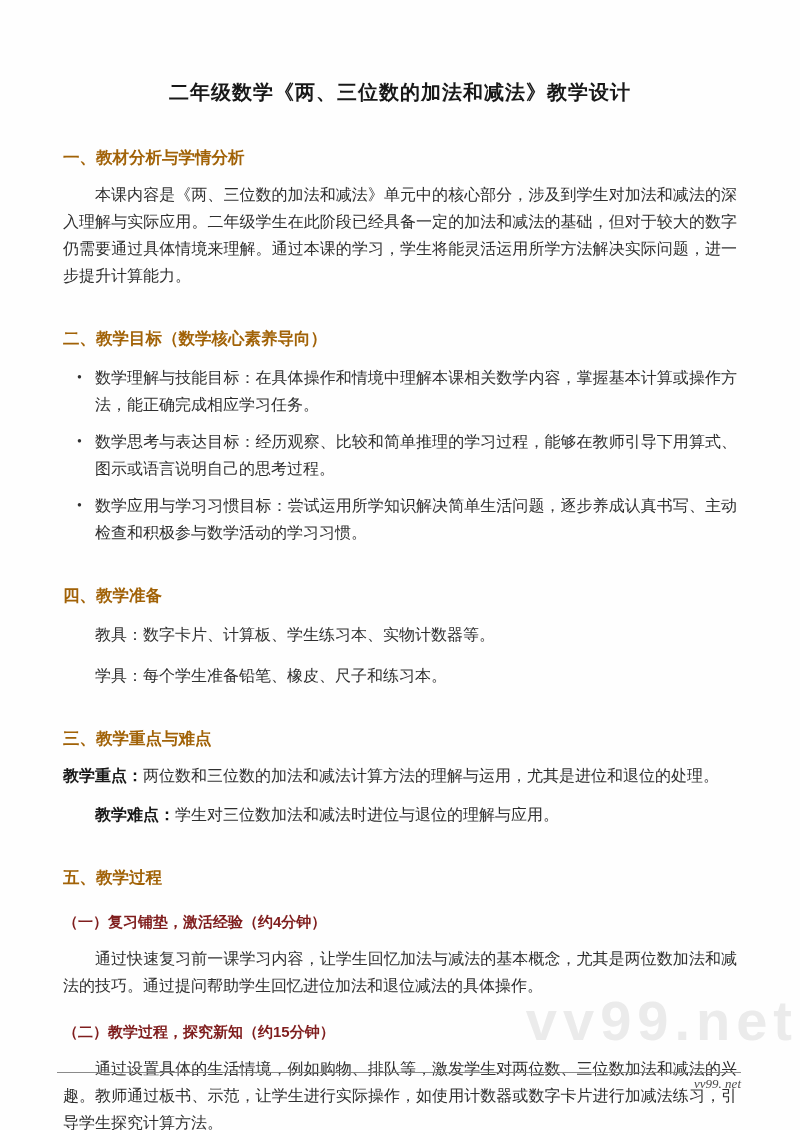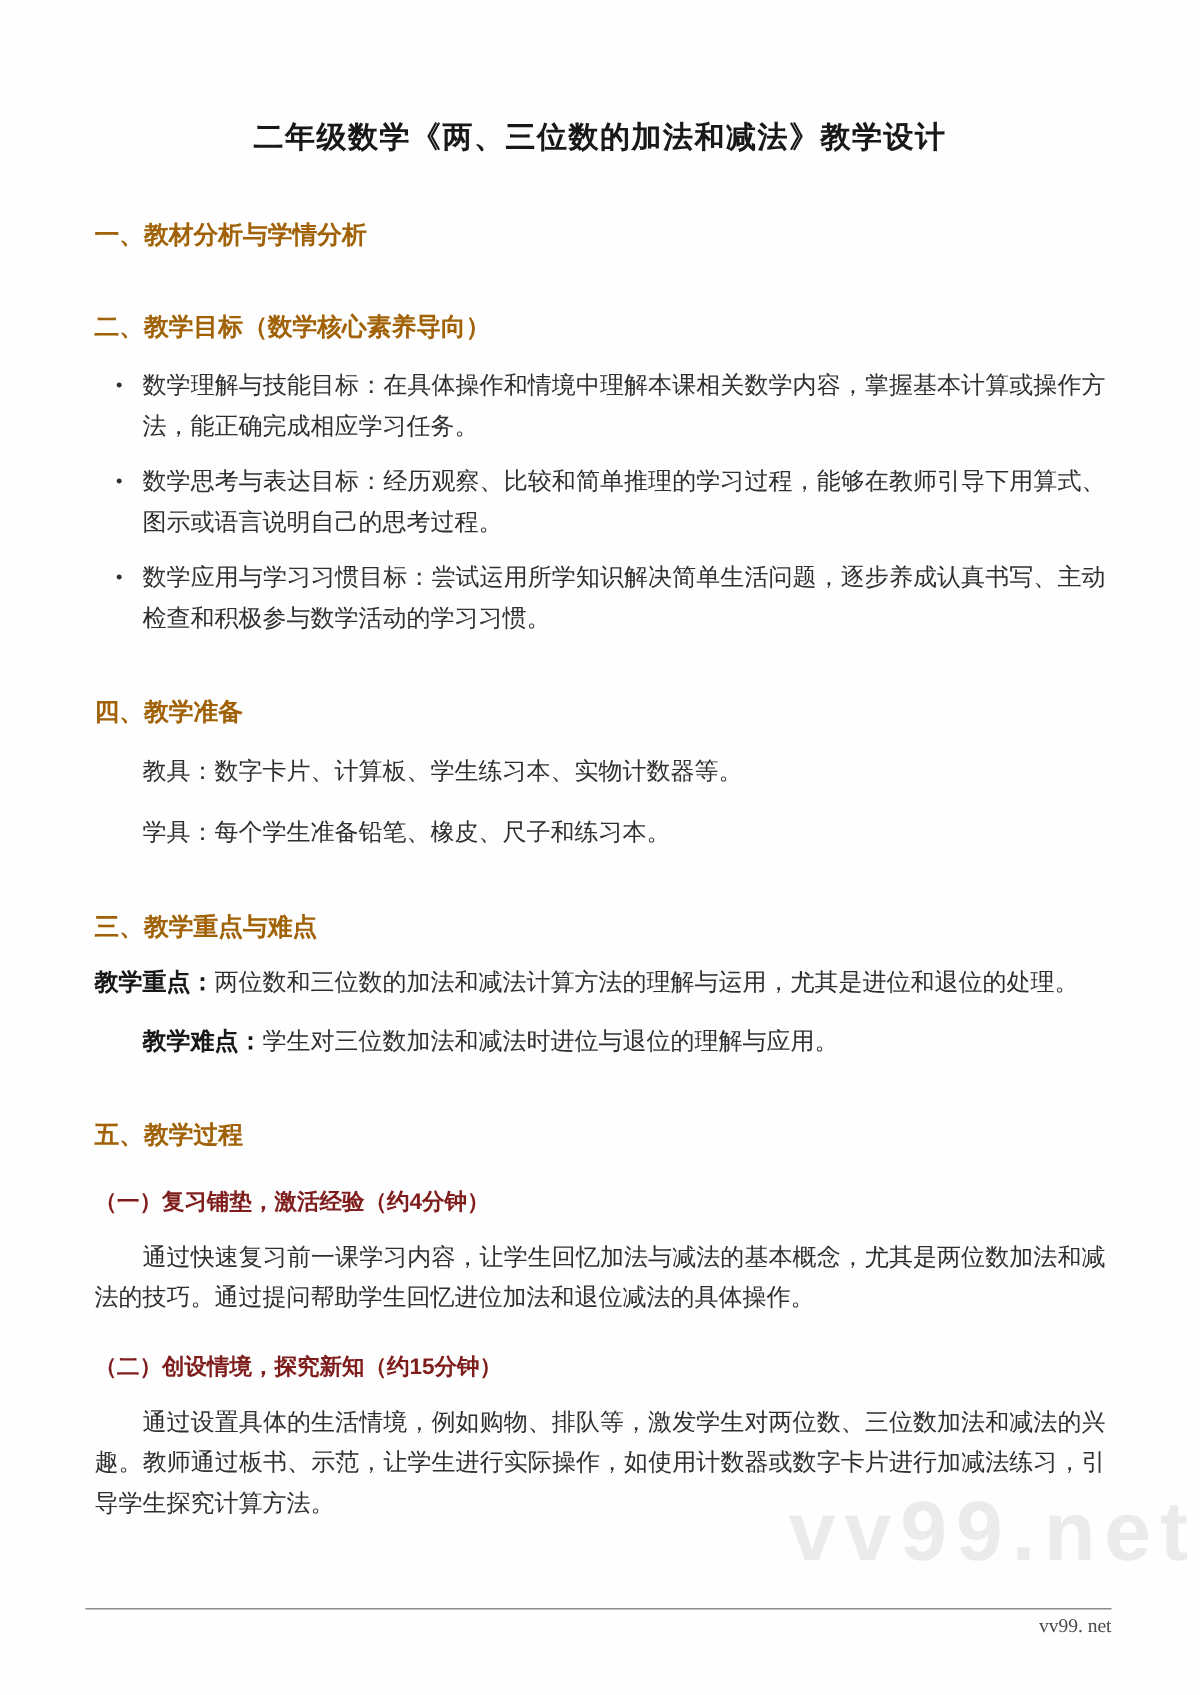--- a/index.html
+++ b/index.html
@@ -101,37 +101,39 @@
     z-index: 1;
   }
   .footer-divider {
     border-top: 1px solid #8a8a8a;
     height: 0;
   }
   .footer-text {
     margin-top: 3px;
     text-align: right;
     font-family: "Liberation Serif", serif;
+    font-style: italic;
     font-size: 13px;
     color: #4a4a4a;
   }
 </style>
 </head>
 <body>
 
 <div class="page">
 
   <div class="watermark">vv99.net</div>
 
   <div class="content">
 
     <h1 class="doc-title">二年级数学《两、三位数的加法和减法》教学设计</h1>
 
     <section>
       <h2 class="sec-heading">一、教材分析与学情分析</h2>
+      <p class="body-par indent2">本课内容是《两、三位数的加法和减法》单元中的核心部分，涉及到学生对加法和减法的深入理解与实际应用。二年级学生在此阶段已经具备一定的加法和减法的基础，但对于较大的数字仍需要通过具体情境来理解。通过本课的学习，学生将能灵活运用所学方法解决实际问题，进一步提升计算能力。</p>
     </section>
 
     <section>
       <h2 class="sec-heading">二、教学目标（数学核心素养导向）</h2>
       <ul class="goal-list">
         <li>
           <span class="bullet-dot">•</span>
           <span class="bullet-text">数学理解与技能目标：在具体操作和情境中理解本课相关数学内容，掌握基本计算或操作方法，能正确完成相应学习任务。</span>
         </li>
         <li>
@@ -156,21 +158,21 @@
       <p class="body-par"><span class="bold-label">教学重点：</span><span>两位数和三位数的加法和减法计算方法的理解与运用，尤其是进位和退位的处理。</span></p>
       <p class="body-par indent2"><span class="bold-label">教学难点：</span><span>学生对三位数加法和减法时进位与退位的理解与应用。</span></p>
     </section>
 
     <section>
       <h2 class="sec-heading">五、教学过程</h2>
 
       <h3 class="sub-heading">（一）复习铺垫，激活经验（约4分钟）</h3>
       <p class="body-par indent2">通过快速复习前一课学习内容，让学生回忆加法与减法的基本概念，尤其是两位数加法和减法的技巧。通过提问帮助学生回忆进位加法和退位减法的具体操作。</p>
 
-      <h3 class="sub-heading">（二）创设情境，探究新知（约15分钟）</h3>
+      <h3 class="sub-heading">（二）教学过程，探究新知（约15分钟）</h3>
       <p class="body-par indent2">通过设置具体的生活情境，例如购物、排队等，激发学生对两位数、三位数加法和减法的兴趣。教师通过板书、示范，让学生进行实际操作，如使用计数器或数字卡片进行加减法练习，引导学生探究计算方法。</p>
     </section>
 
   </div>
 
   <div class="footer">
     <div class="footer-divider"></div>
     <div class="footer-text">vv99. net</div>
   </div>
 

